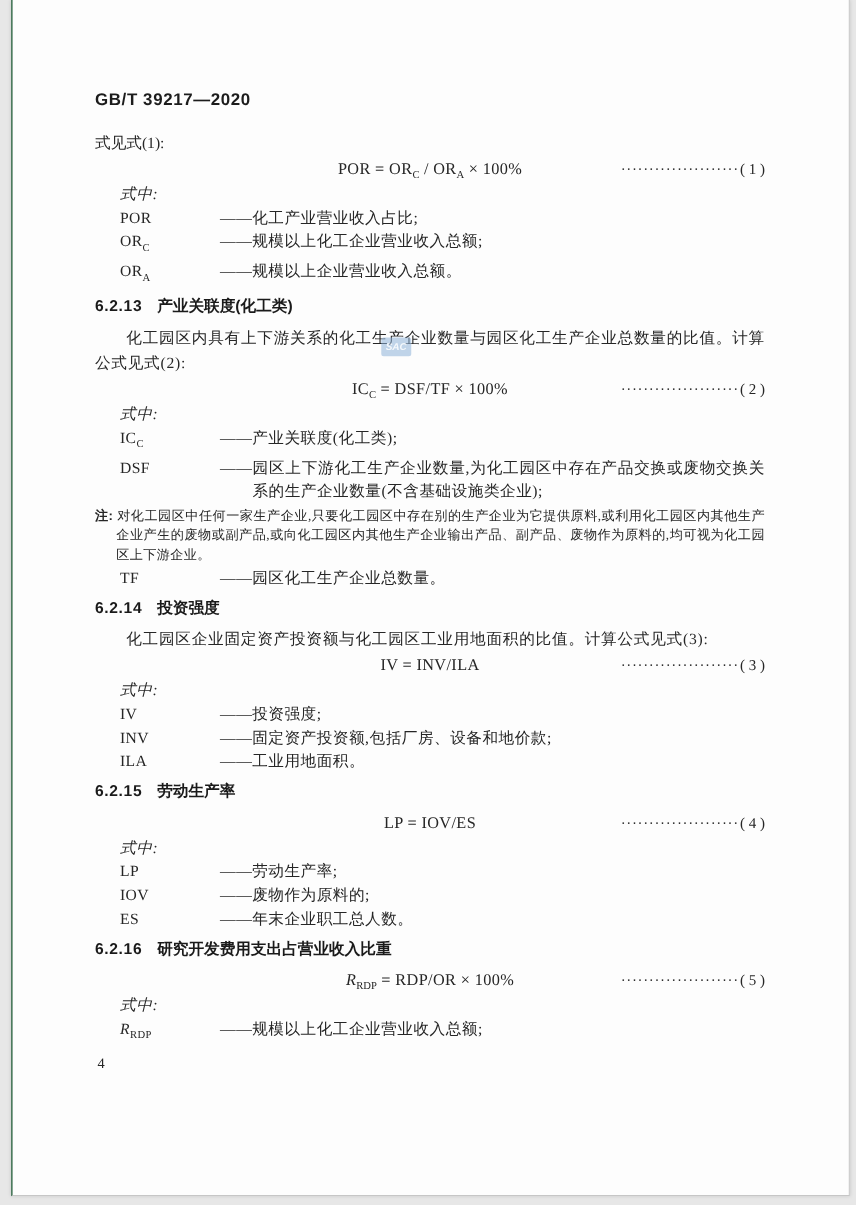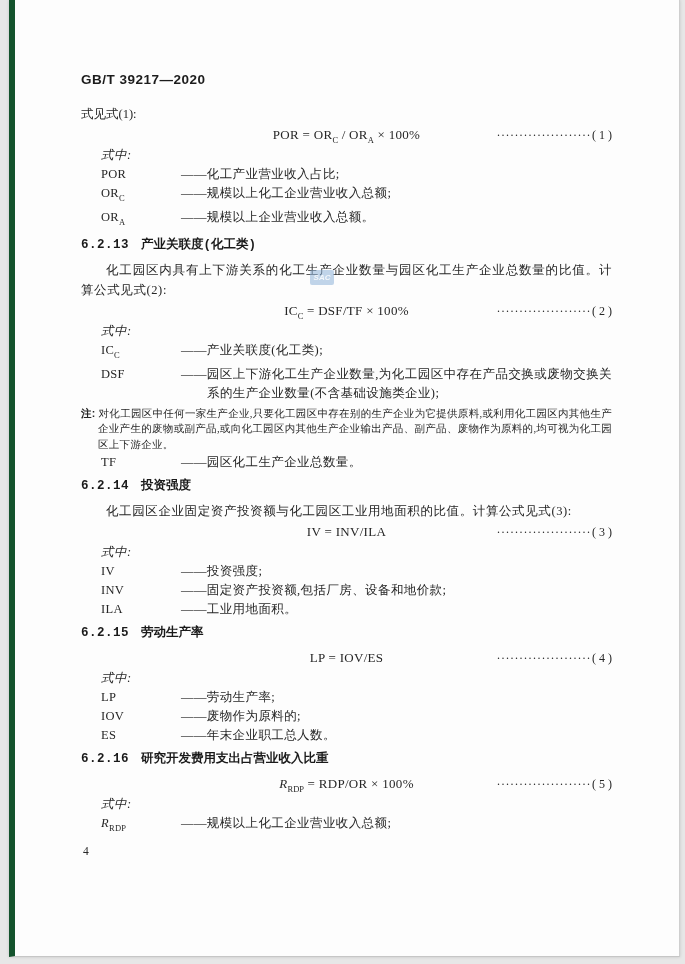--- a/index.html
+++ b/index.html
@@ -7,21 +7,21 @@
     width: 685px; height: 964px;
     background: #e7e7e7;
     overflow: hidden;
     font-family: "Liberation Serif", "DejaVu Serif", serif;
     color: #262626;
   }
   .page {
     position: absolute;
     left: 9px; top: 0; right: 5px; bottom: 7px;
     background: #fdfdfd;
-    border-left: 6px solid #14532d;
+    border-left: 1px solid #14532d;
     border-right: 1px solid #cfcfcf;
     border-bottom: 1px solid #c6c6c6;
     box-shadow: 0 0 3px rgba(0,0,0,0.15);
   }
   .content {
     position: relative;
     padding: 72px 67px 0 66px;
     font-size: 12.5px;
     line-height: 20px;
     text-align: justify;
@@ -60,21 +60,21 @@
   .def-term sub { font-size: 8.5px; }
   .def-desc {
     flex: 1;
     padding-left: 26px;
     text-indent: -26px;
     text-align: justify;
     letter-spacing: 0.4px;
     margin-left: 32px;
   }
   .sec-heading {
-    font-family: Liberation Mono, monospace;
+    font-family: Liberation Sans, sans-serif;
     font-weight: bold;
     font-size: 12.5px;
     color: #1a1a1a;
     line-height: 20px;
     margin: 4px 0 5px 0;
     text-align: left;
   }
   .sec-no { margin-right: 12px; letter-spacing: 0.5px; }
   .note {
     font-size: 10.5px;

